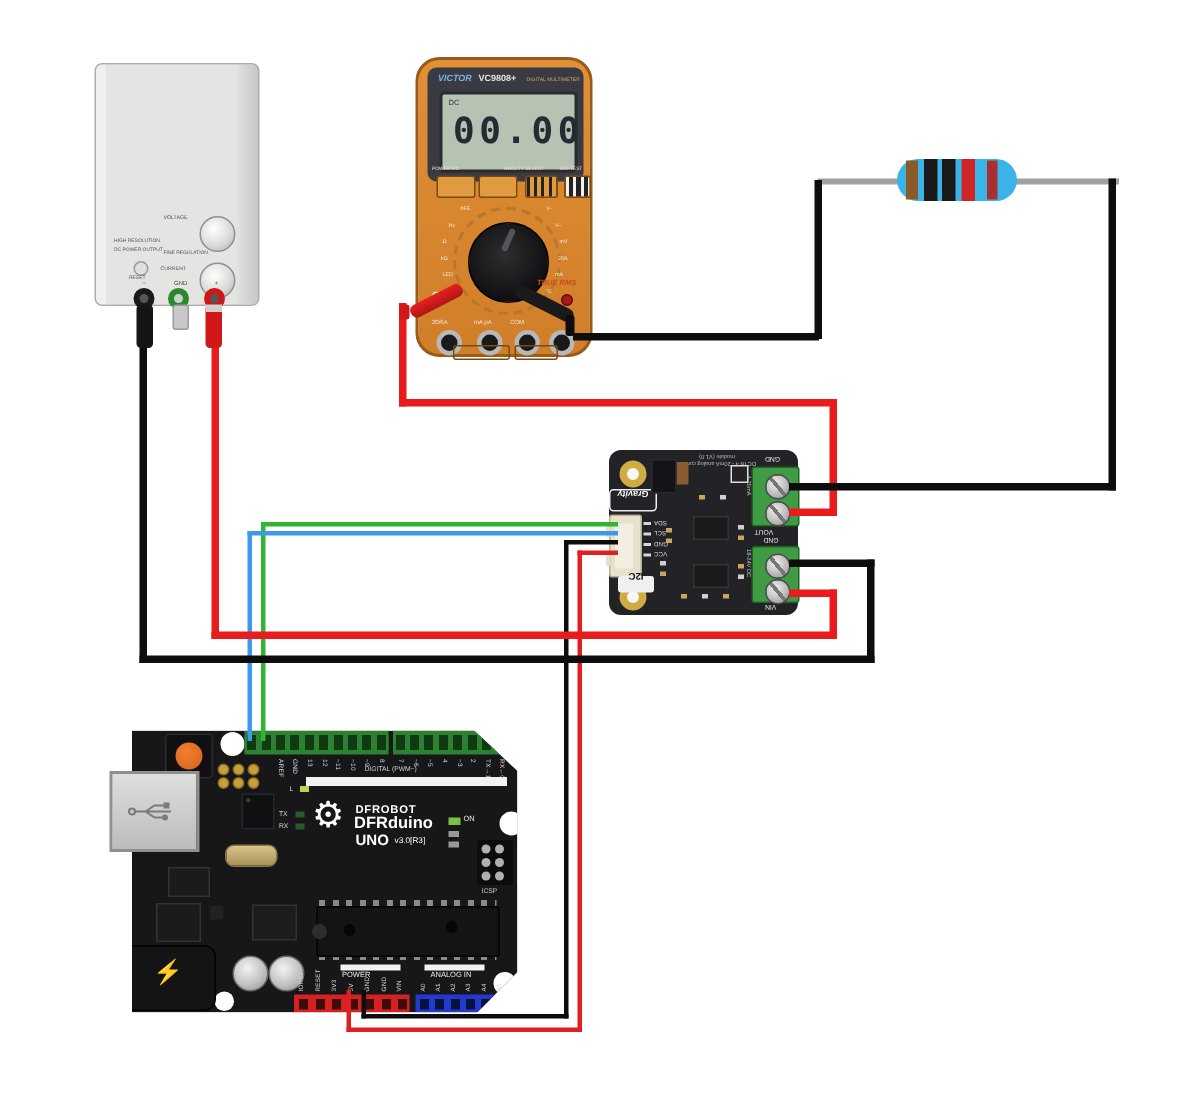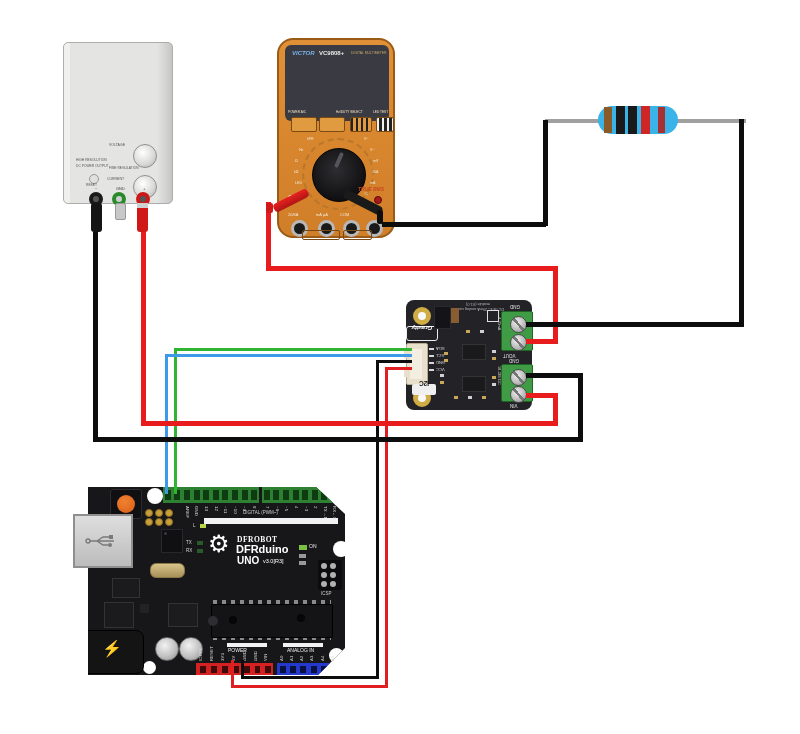--- a/index.html
+++ b/index.html
@@ -49,20 +49,24 @@
   <div class="probe" style="left:91px;top:203px;width:11px;height:29px;background:#151515;border-radius:3px;"></div>
   <div class="probe" style="left:115px;top:203px;width:9px;height:15px;background:#c8c8c8;border-radius:2px;border:1px solid #999;"></div>
   <div class="probe" style="left:137px;top:203px;width:11px;height:29px;background:#d01818;border-radius:3px;"></div>
   <div class="probe" style="left:137px;top:203px;width:11px;height:5px;background:#d0d0d0;"></div>
 
   <div class="a" style="left:277px;top:38px;width:118px;height:200px;background:linear-gradient(#e09036,#d07e28);border:2px solid #9a5a18;border-radius:16px;box-sizing:border-box;">
     <div class="a" style="left:6px;top:5px;width:104px;height:76px;background:#3a3a42;border-radius:6px;">
       <span class="txt" style="left:7px;top:5px;font-size:6px;font-weight:bold;font-style:italic;color:#7ab4e8;">VICTOR</span>
       <span class="txt" style="left:34px;top:5px;font-size:6px;font-weight:bold;color:#e8e8e8;">VC9808+</span>
       <span class="txt" style="left:66px;top:7px;font-size:3.4px;color:#c8a868;">DIGITAL MULTIMETER</span>
+      <div class="a" style="left:8px;top:16px;width:88px;height:50px;background:#b6c2b2;border:2px solid #2a2a30;border-radius:3px;">
+        <span class="txt" style="left:4px;top:4px;font-size:5px;color:#2a3038;">DC</span>
+        <span class="txt seg" style="left:7px;top:12px;font-size:24px;letter-spacing:3px;color:#252b33;">00.00</span>
+      </div>
     </div>
     <span class="txt" style="left:9px;top:71px;font-size:3.2px;color:#f8e8c8;">POWER A/C</span>
     <span class="txt" style="left:57px;top:71px;font-size:3.2px;color:#f8e8c8;">Hz/DUTY SELECT</span>
     <span class="txt" style="left:94px;top:71px;font-size:3.2px;color:#f8e8c8;">LED TEST</span>
     <div class="a" style="left:12px;top:77px;width:24px;height:13px;background:#e09a40;border:1px solid #7a4a10;border-radius:2px;"></div>
     <div class="a" style="left:40px;top:77px;width:24px;height:13px;background:#e09a40;border:1px solid #7a4a10;border-radius:2px;"></div>
     <div class="a" style="left:71px;top:77px;width:20px;height:13px;border:1px solid #7a4a10;border-radius:2px;background:repeating-linear-gradient(90deg,#222 0 2px,#e09a40 2px 5px);"></div>
     <div class="a" style="left:97px;top:77px;width:16px;height:13px;border:1px solid #7a4a10;border-radius:2px;background:repeating-linear-gradient(90deg,#f0f0f0 0 2px,#222 2px 5px);"></div>
 
     <div class="a" style="left:23px;top:98px;width:72px;height:72px;border:2px dashed #b8772a;border-radius:50%;box-sizing:border-box;"></div>
@@ -199,21 +203,21 @@
     </div>
 
     <span class="txt" style="left:105px;top:37px;font-size:4.5px;color:#d8d8d8;">L</span>
     <div class="a" style="left:112px;top:37px;width:6px;height:4px;background:#b8d44a;"></div>
     <span class="txt" style="left:98px;top:54px;font-size:4.5px;color:#d8d8d8;">TX</span>
     <div class="a" style="left:109px;top:54px;width:6px;height:4px;background:#2a5a2a;"></div>
     <span class="txt" style="left:98px;top:62px;font-size:4.5px;color:#d8d8d8;">RX</span>
     <div class="a" style="left:109px;top:62px;width:6px;height:4px;background:#2a5a2a;"></div>
 
     <span class="txt" style="left:120px;top:45px;font-size:24px;color:#fff;">⚙</span>
-    <span class="txt" style="left:149px;top:49px;font-size:7.5px;font-weight:bold;color:#fff;letter-spacing:.5px;font-family:Liberation Serif, serif;">DFROBOT</span>
+    <span class="txt" style="left:149px;top:49px;font-size:7.5px;font-weight:bold;color:#fff;letter-spacing:.5px;">DFROBOT</span>
     <span class="txt" style="left:148px;top:57px;font-size:11px;font-weight:bold;color:#fff;">DFRduino</span>
     <span class="txt" style="left:149px;top:69px;font-size:10px;font-weight:bold;color: #fff;">UNO</span>
     <span class="txt" style="left:175px;top:72px;font-size:5.5px;color:#fff;">v3.0[R3]</span>
 
     <div class="a" style="left:211px;top:58px;width:8px;height:5px;background:#7ac043;"></div>
     <span class="txt" style="left:221px;top:57px;font-size:5px;color:#e8e8e8;">ON</span>
     <div class="a" style="left:211px;top:67px;width:7px;height:4px;background:#999;"></div>
     <div class="a" style="left:211px;top:74px;width:7px;height:4px;background:#999;"></div>
 
     <div class="a" style="left:230px;top:73px;width:24px;height:30px;background:#0c0c0e;border-radius:2px;">

